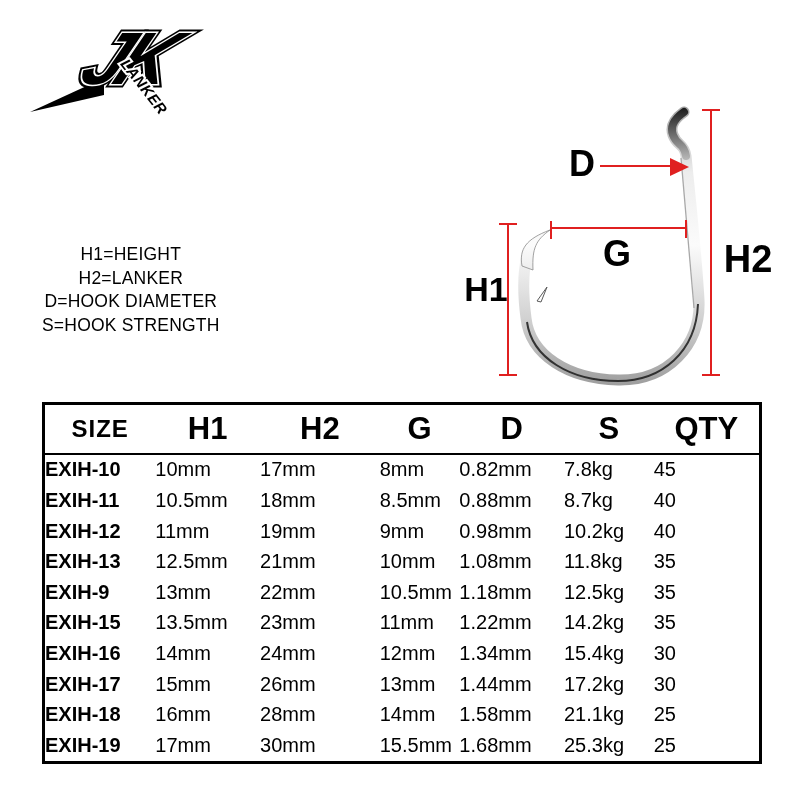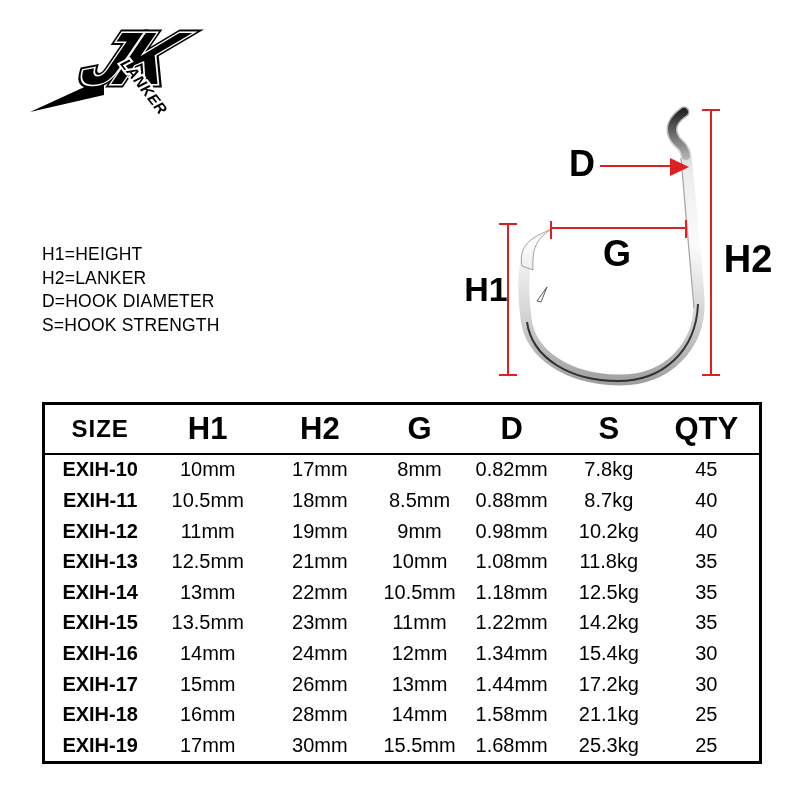--- a/index.html
+++ b/index.html
@@ -19,34 +19,34 @@
   .jk.l3{color:#000;}
   .logo-sub{position:absolute;left:102px;top:38px;width:100px;height:20px;
             transform:rotate(52deg);transform-origin:0 0;}
   .sub{position:absolute;left:0;top:0;font-style:italic;font-weight:700;font-size:15px;line-height:1;
        letter-spacing:.5px;white-space:nowrap;}
   .sub.l1{-webkit-text-stroke:4px #fff;color:#fff;}
   .sub.l2{color:#000;}
 
   
   .legend{position:absolute;left:42px;top:243px;font-size:17.5px;line-height:23.5px;
-          letter-spacing:.2px;color:#000;}
+          letter-spacing:.2px;color:#000;text-align:center;}
 
   
   .diagram{position:absolute;left:440px;top:90px;width:360px;height:310px;}
   .diagram svg{position:absolute;left:0;top:0;}
   .dlabel{position:absolute;transform:translate(-50%,-50%);font-weight:700;color:#000;line-height:1;}
   .dlabel.d {left:142px;top:74px; font-size:36px;}
   .dlabel.g {left:177px;top:164px;font-size:36px;}
   .dlabel.h1{left:46px; top:199px;font-size:34px;}
   .dlabel.h2{left:308px;top:169px;font-size:38px;}
 
   
   .spec{position:absolute;left:42px;top:402px;width:720px;height:362px;
-        border:3px solid #000;border-collapse:collapse;table-layout:fixed;text-align:center;}
+        border:3px solid #000;border-collapse:collapse;table-layout:fixed;}
   .spec thead tr{height:50px;border-bottom:2px solid #000;}
   .spec th{font-weight:700;font-size:31px;padding:0;}
   .spec th.size-h{font-size:24px;letter-spacing:1px;}
   .spec td{font-size:20px;padding:0;}
   .spec td.size-c{font-weight:700;}
 </style>
 </head>
 <body>
 
 <div class="canvas">
@@ -170,21 +170,21 @@
       <tr>
         <td class="size-c">EXIH-13</td>
         <td>12.5mm</td>
         <td>21mm</td>
         <td>10mm</td>
         <td>1.08mm</td>
         <td>11.8kg</td>
         <td>35</td>
       </tr>
       <tr>
-        <td class="size-c">EXIH-14</td>
+        <td class="size-c">EXIH-9</td>
         <td>13mm</td>
         <td>22mm</td>
         <td>10.5mm</td>
         <td>1.18mm</td>
         <td>12.5kg</td>
         <td>35</td>
       </tr>
       <tr>
         <td class="size-c">EXIH-15</td>
         <td>13.5mm</td>

